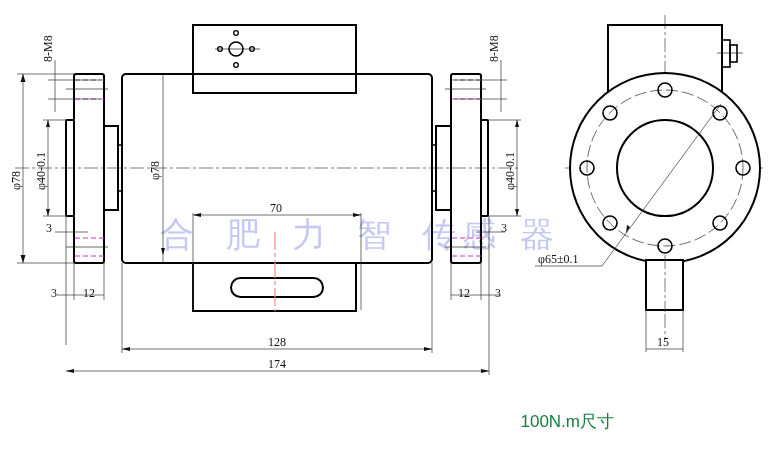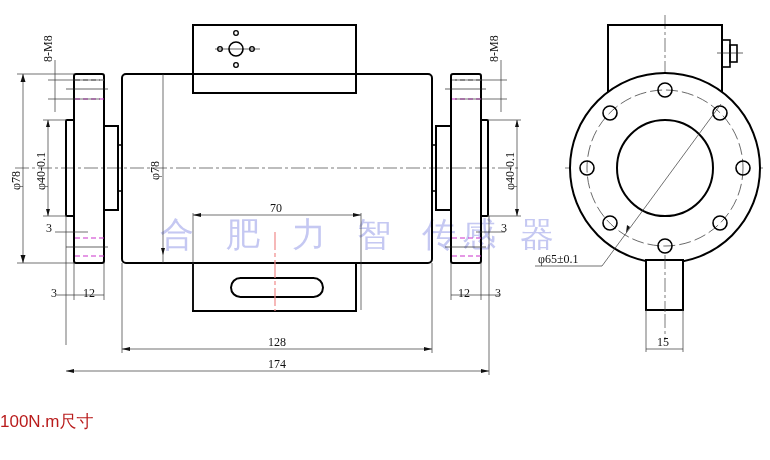--- a/index.html
+++ b/index.html
@@ -6,22 +6,22 @@
   body { width: 770px; height: 460px; position: relative; overflow: hidden;
          font-family: "Liberation Sans", sans-serif; }
   #drawing { position: absolute; left: 0; top: 0; width: 770px; height: 460px; }
   .ol { fill: none; stroke: #000; stroke-width: 2; }
   .thin { fill: none; stroke: #222; stroke-width: 0.7; }
   .center { fill: none; stroke: #444; stroke-width: 0.7; stroke-dasharray: 14 3 3 3; }
   .hidden { fill: none; stroke-width: 1.2; stroke-dasharray: 5 3; }
   .dim { fill: none; stroke: #333; stroke-width: 0.7; }
   .dimtxt { font-family: "Liberation Serif", serif; font-size: 12px; fill: #111; }
   .watermark { font-family: "DejaVu Sans", sans-serif; font-size: 34px; fill: #c5c8f2; letter-spacing: 0; }
-  .caption { position: absolute; left: 0; width: 614px; top: 410px; text-align: left;
-             font-family: "Liberation Sans", sans-serif; font-size: 17px; color: #b91c1c; }
+  .caption { position: absolute; left: 0; width: 614px; top: 410px; text-align: right;
+             font-family: "Liberation Sans", sans-serif; font-size: 17px; color: #15803d; }
   .redline { stroke: #f08a8a; stroke-width: 1.2; stroke-dasharray: 18 3 4 3; fill: none; }
 </style>
 </head>
 <body>
 
 <svg id="drawing" viewBox="0 0 770 460" xmlns="http://www.w3.org/2000/svg">
 
   <g>
     <text class="watermark" x="160" y="246">合</text>
     <text class="watermark" x="226" y="246">肥</text>

